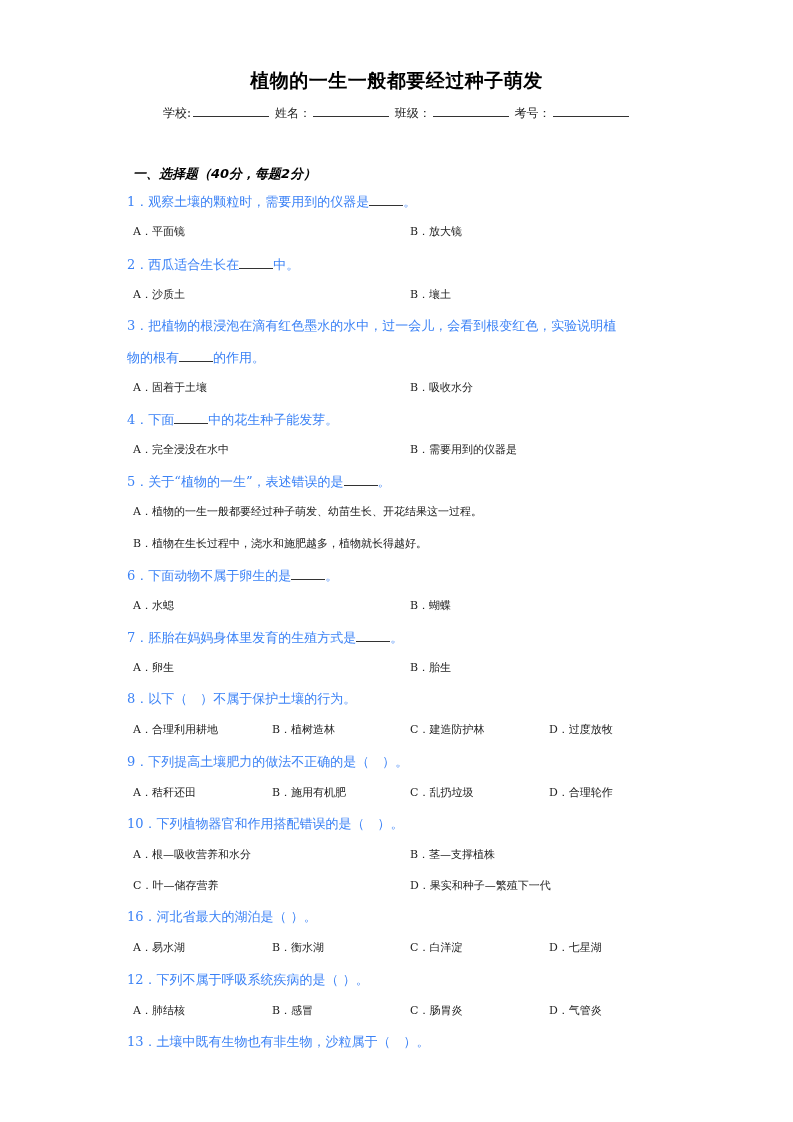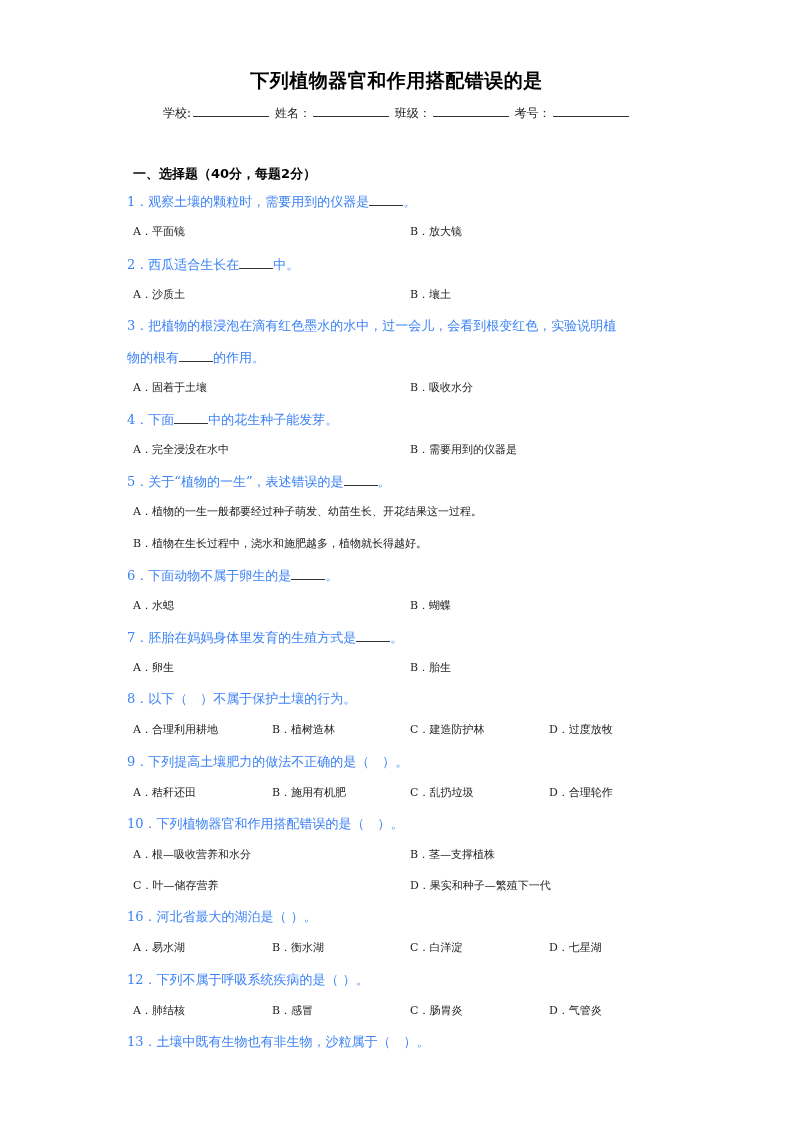--- a/index.html
+++ b/index.html
@@ -3,29 +3,29 @@
   <meta charset="utf-8">
   <style>
     html, body { margin: 0; padding: 0; background: #ffffff; }
     body { width: 793px; height: 1122px; position: relative; overflow: hidden;
       font-family: "DejaVu Serif", "Liberation Serif", serif; color: #111; }
     .title { position: absolute; top: 68px; left: 0; width: 793px; text-align: center;
       font-family: "DejaVu Sans", sans-serif; font-weight: bold; font-size: 19px; letter-spacing: 0.5px; color: #000; }
     .info { position: absolute; top: 104px; left: 163px; font-size: 12px; white-space: nowrap; color: #222; }
     .info .blank { display: inline-block; width: 76px; border-bottom: 1px solid #333; height: 12px; vertical-align: baseline; margin: 0 2px; }
     .section { position: absolute; top: 165px; left: 133px; font-size: 13px; font-weight: bold;
-      font-family: "DejaVu Sans", sans-serif; color: #000; }
+      font-family: "DejaVu Sans", sans-serif; color: #000; font-style: italic; }
     .line { position: absolute; left: 127px; font-size: 13px; white-space: nowrap; color: #3b82f6; line-height: 16px; }
     .opt { position: absolute; font-size: 11px; white-space: nowrap; color: #222; line-height: 16px; }
     .ul { display: inline-block; width: 34px; border-bottom: 1px solid #333; height: 12px; vertical-align: baseline; }
   </style>
 </head>
 <body>
 
-<div class="title">下列植物器官和作用搭配错误的是</div>
+<div class="title">植物的一生一般都要经过种子萌发</div>
 
 <div class="info">
   <span>学校:</span><span class="blank"></span>
   <span>姓名：</span><span class="blank"></span>
   <span>班级：</span><span class="blank"></span>
   <span>考号：</span><span class="blank"></span>
 </div>
 
 <div class="section">一、选择题（40分，每题2分）</div>
 

